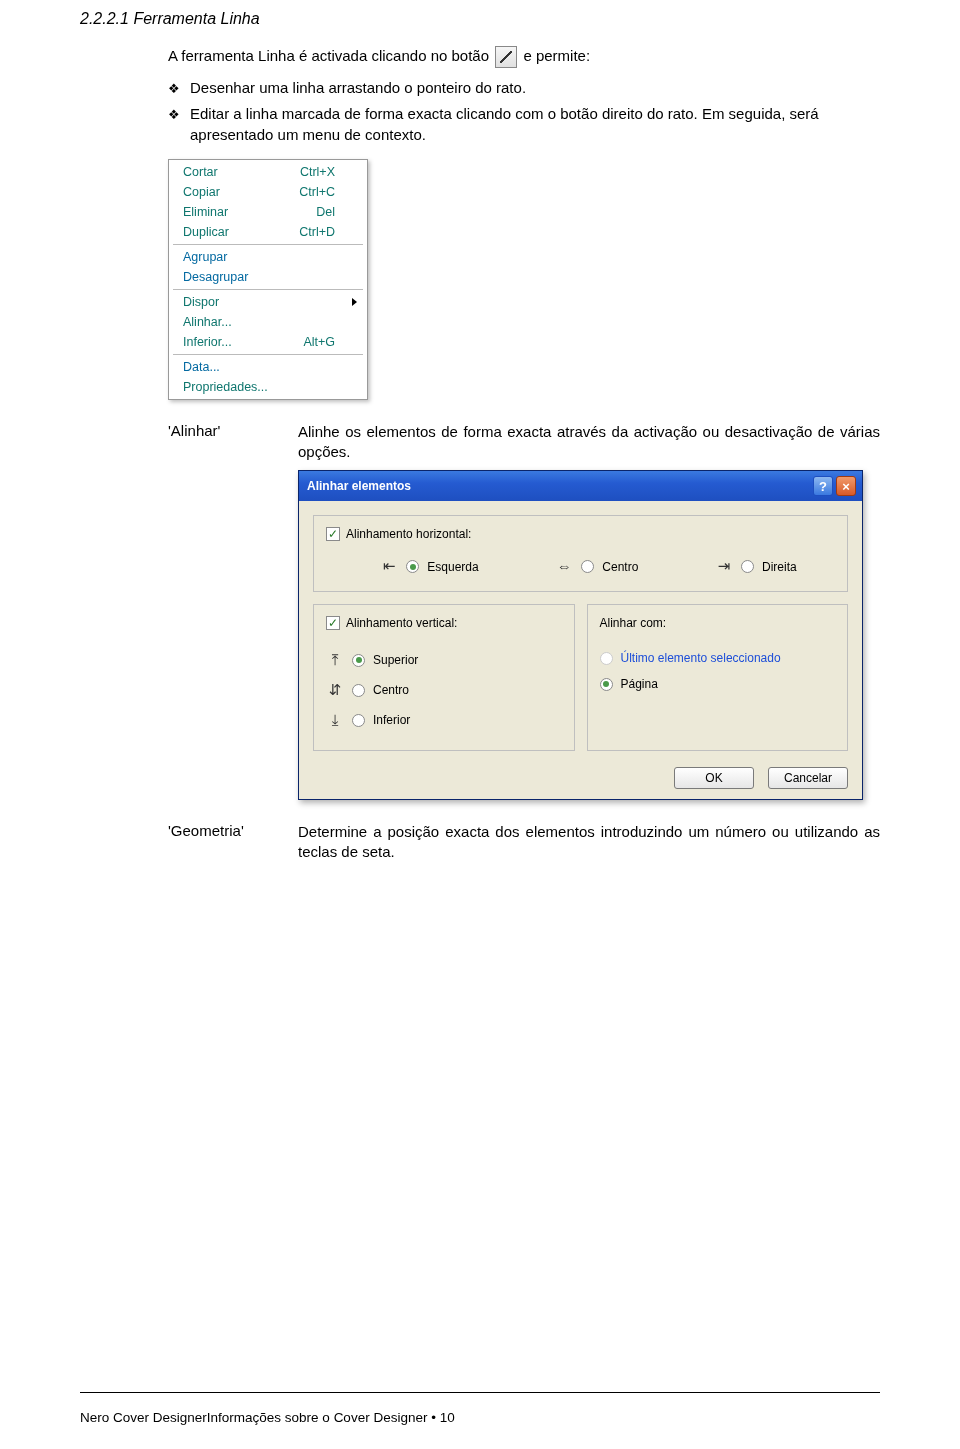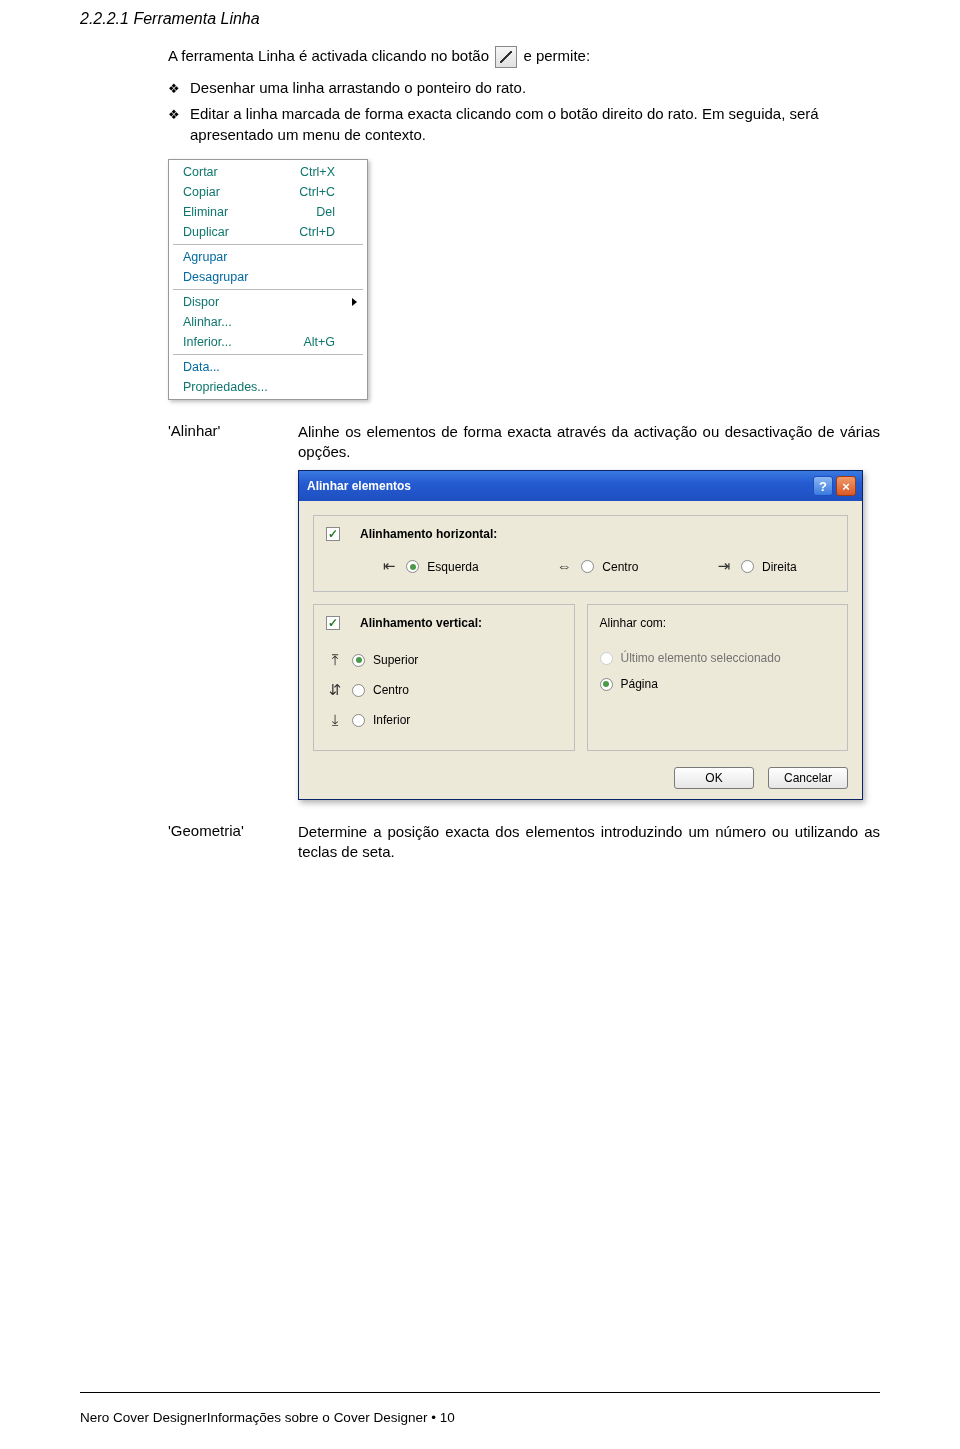--- a/index.html
+++ b/index.html
@@ -116,36 +116,36 @@
     border-color:#1e4fc0;
   }
   .dialog-body { padding: 14px 14px 10px 14px; }
   .group {
     border:1px solid #bfbfbf;
     background:#ece9d8;
     padding: 10px 12px 14px 12px;
     margin-bottom: 12px;
     position:relative;
   }
-  .check-row { display:flex; align-items:center; gap:20px; margin-bottom:14px;font-weight:bold; }
+  .check-row { display:flex; align-items:center; gap:6px; margin-bottom:14px; }
   .chkbox {
     width:14px;height:14px;border:1px solid #8a8a8a;background:#fff;display:inline-flex;align-items:center;justify-content:center;
   }
   .chkbox.checked::after{content:"✓";font-size:12px;color:#2a7a2a;line-height:1;}
   .radio-row { display:flex; align-items:center; gap:8px; padding:5px 0;}
   .radio {
     width:13px;height:13px;border:1px solid #8a8a8a;border-radius:50%;background:#fff;display:inline-flex;align-items:center;justify-content:center;
   }
   .radio.selected::after{content:"";width:6px;height:6px;border-radius:50%;background:#4a9a4a;}
   .hrow { display:flex; justify-content:space-around; padding-left:16px; }
   .hopt { display:flex; align-items:center; gap:8px; }
   .two-col { display:flex; gap:12px; }
   .two-col .group { flex:1; }
   .align-icon { width:18px; display:inline-flex; justify-content:center; font-size:15px; color:#333;}
-  .disabled-txt { color:#737373; }
+  .disabled-txt { color:#1d4ed8; }
 
   .group-title-inline { font-size:12px; margin-bottom:14px; }
 
   .button-row { display:flex; justify-content:flex-end; gap:14px; padding-top:4px;}
   .win-btn {
     min-width:80px; padding:3px 14px;
     background: linear-gradient(#fff,#e6e6e6);
     border:1px solid #7a7a7a;
     border-radius:3px;
     font-family: Tahoma, Arial, sans-serif;

